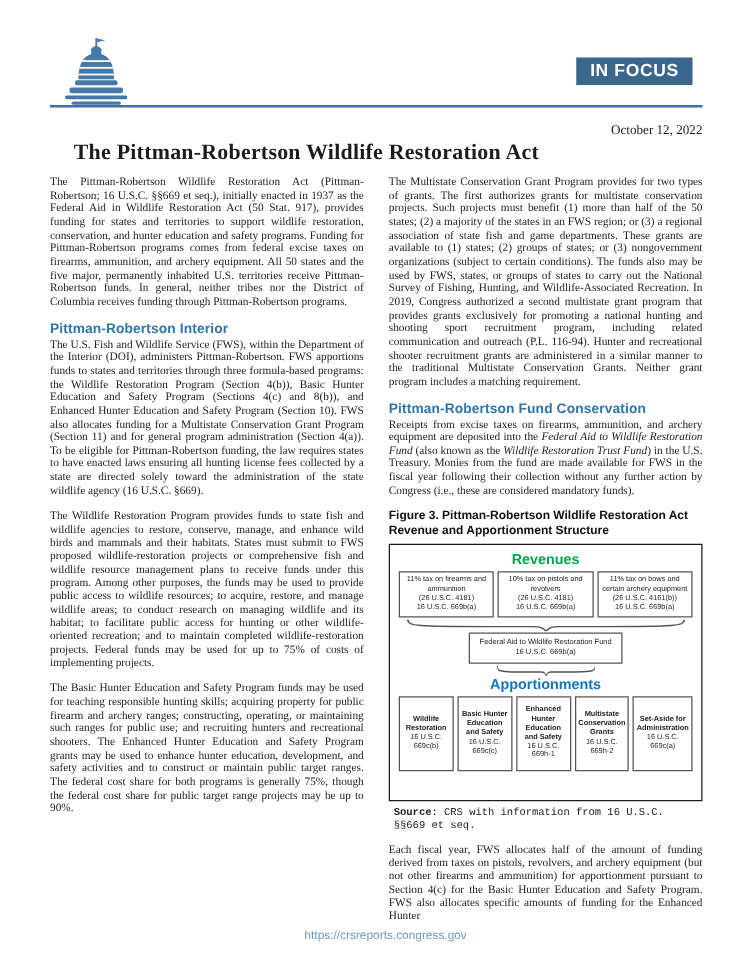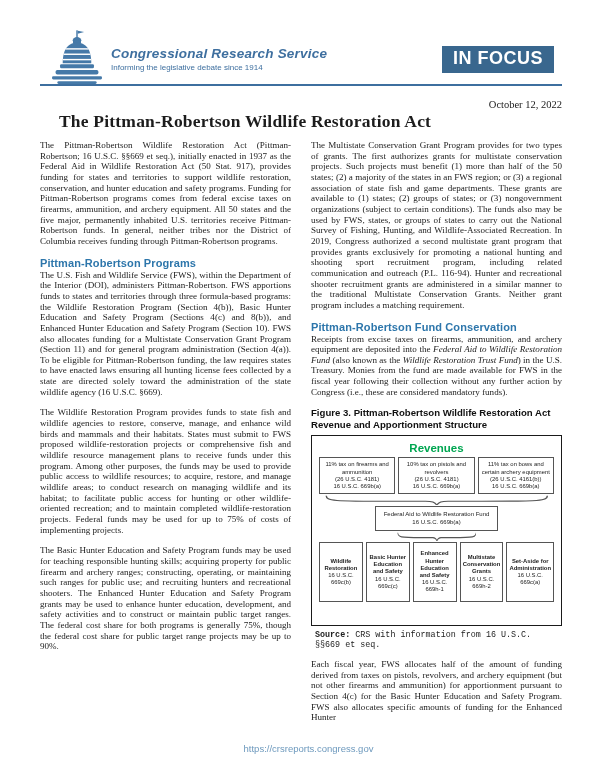--- a/index.html
+++ b/index.html
@@ -19,21 +19,21 @@
     font-size:13.5px; color:var(--crs-blue,#3e6f9f); letter-spacing:.2px;
   }
   .logo-tagline {
     font-family:"Liberation Sans", sans-serif; font-size:8px;
     color:var(--crs-blue,#3e6f9f); margin-top:2px;
   }
   .badge {
     position:absolute; right:8px; top:18px;
     background:var(--badge-bg,#39678e); color:#fff;
     font-family:"Liberation Sans", sans-serif; font-weight:bold;
-    font-size:18px; letter-spacing:.5px; padding:2px 11px 4px;
+    font-size:14px; letter-spacing:.5px; padding:2px 11px 4px;
   }
   .header-rule { position:absolute; top:84px; left:40px; right:38px; height:0;
     border-top:2px solid var(--crs-blue,#3e6f9f); }
   
   .dateline { position:absolute; top:99px; right:38px; font-size:10.5px; }
   .doc-title {
     position:absolute; top:111px; left:40px; right:38px;
     font-size:17.5px; font-weight:bold; letter-spacing:.2px;margin-left:19px;
   }
   
@@ -107,37 +107,33 @@
             <rect x="0" y="51.5" width="56" height="3.5" rx="1.5"></rect>
             <rect x="6" y="57" width="44" height="3" rx="1.5"></rect>
           </g>
           <g fill="#ffffff" clip-path="url(#domeClip)">
             <rect x="10" y="20" width="36" height="1.6"></rect>
             <rect x="10" y="26" width="36" height="1.6"></rect>
             <rect x="10" y="32" width="36" height="1.6"></rect>
           </g>
         </svg>
       </span>
-      <div class="logo-text">
-        <div class="logo-title">Congressional Research Service</div>
-        <div class="logo-tagline">Informing the legislative debate since 1914</div>
-      </div>
     </div>
     <div class="badge">IN FOCUS</div>
   </div>
   <div class="header-rule"></div>
 
   <div class="dateline">October 12, 2022</div>
   <h1 class="doc-title">The Pittman-Robertson Wildlife Restoration Act</h1>
 
   <div class="columns">
 
     <div class="col">
       <p>The Pittman-Robertson Wildlife Restoration Act (Pittman-Robertson; 16 U.S.C. §§669 et seq.), initially enacted in 1937 as the Federal Aid in Wildlife Restoration Act (50 Stat. 917), provides funding for states and territories to support wildlife restoration, conservation, and hunter education and safety programs. Funding for Pittman-Robertson programs comes from federal excise taxes on firearms, ammunition, and archery equipment. All 50 states and the five major, permanently inhabited U.S. territories receive Pittman-Robertson funds. In general, neither tribes nor the District of Columbia receives funding through Pittman-Robertson programs.</p>
-      <h2>Pittman-Robertson Programs</h2>
+      <h2>Pittman-Robertson Interior</h2>
       <p>The U.S. Fish and Wildlife Service (FWS), within the Department of the Interior (DOI), administers Pittman-Robertson. FWS apportions funds to states and territories through three formula-based programs: the Wildlife Restoration Program (Section 4(b)), Basic Hunter Education and Safety Program (Sections 4(c) and 8(b)), and Enhanced Hunter Education and Safety Program (Section 10). FWS also allocates funding for a Multistate Conservation Grant Program (Section 11) and for general program administration (Section 4(a)). To be eligible for Pittman-Robertson funding, the law requires states to have enacted laws ensuring all hunting license fees collected by a state are directed solely toward the administration of the state wildlife agency (16 U.S.C. §669).</p>
       <p>The Wildlife Restoration Program provides funds to state fish and wildlife agencies to restore, conserve, manage, and enhance wild birds and mammals and their habitats. States must submit to FWS proposed wildlife-restoration projects or comprehensive fish and wildlife resource management plans to receive funds under this program. Among other purposes, the funds may be used to provide public access to wildlife resources; to acquire, restore, and manage wildlife areas; to conduct research on managing wildlife and its habitat; to facilitate public access for hunting or other wildlife-oriented recreation; and to maintain completed wildlife-restoration projects. Federal funds may be used for up to 75% of costs of implementing projects.</p>
       <p>The Basic Hunter Education and Safety Program funds may be used for teaching responsible hunting skills; acquiring property for public firearm and archery ranges; constructing, operating, or maintaining such ranges for public use; and recruiting hunters and recreational shooters. The Enhanced Hunter Education and Safety Program grants may be used to enhance hunter education, development, and safety activities and to construct or maintain public target ranges. The federal cost share for both programs is generally 75%, though the federal cost share for public target range projects may be up to 90%.</p>
     </div>
 
     <div class="col">
       <p>The Multistate Conservation Grant Program provides for two types of grants. The first authorizes grants for multistate conservation projects. Such projects must benefit (1) more than half of the 50 states; (2) a majority of the states in an FWS region; or (3) a regional association of state fish and game departments. These grants are available to (1) states; (2) groups of states; or (3) nongovernment organizations (subject to certain conditions). The funds also may be used by FWS, states, or groups of states to carry out the National Survey of Fishing, Hunting, and Wildlife-Associated Recreation. In 2019, Congress authorized a second multistate grant program that provides grants exclusively for promoting a national hunting and shooting sport recruitment program, including related communication and outreach (P.L. 116-94). Hunter and recreational shooter recruitment grants are administered in a similar manner to the traditional Multistate Conservation Grants. Neither grant program includes a matching requirement.</p>
       <h2>Pittman-Robertson Fund Conservation</h2>
       <p><span>Receipts from excise taxes on firearms, ammunition, and archery equipment are deposited into the </span><i>Federal Aid to Wildlife Restoration Fund</i><span> (also known as the </span><i>Wildlife Restoration Trust Fund</i><span>) in the U.S. Treasury. Monies from the fund are made available for FWS in the fiscal year following their collection without any further action by Congress (i.e., these are considered mandatory funds).</span></p>
 
@@ -165,20 +161,21 @@
         <svg class="brace" width="96%" height="10" viewBox="0 0 200 12" preserveAspectRatio="none">
           <path d="M2,1 C2,7 8,7.5 60,7.5 L90,7.5 C96,7.5 98,8.5 100,12 C102,8.5 104,7.5 110,7.5 L140,7.5 C192,7.5 198,7 198,1" fill="none" stroke="#555" stroke-width="1.3"></path>
         </svg>
         <div class="fund-box">
           <div class="bold">Federal Aid to Wildlife Restoration Fund</div>
           <div>16 U.S.C. 669b(a)</div>
         </div>
         <svg class="brace" width="34%" height="9" viewBox="0 0 200 12" preserveAspectRatio="none">
           <path d="M2,1 C2,7 8,7.5 60,7.5 L90,7.5 C96,7.5 98,8.5 100,12 C102,8.5 104,7.5 110,7.5 L140,7.5 C192,7.5 198,7 198,1" fill="none" stroke="#555" stroke-width="1.6"></path>
         </svg>
+        <div class="fig-label apportionments">Apportionments</div>
         <div class="app-row">
           <div class="fig-box">
             <div class="bold">Wildlife Restoration</div>
             <div>16 U.S.C. 669c(b)</div>
           </div>
           <div class="fig-box">
             <div class="bold">Basic Hunter Education and Safety</div>
             <div>16 U.S.C. 669c(c)</div>
           </div>
           <div class="fig-box">

